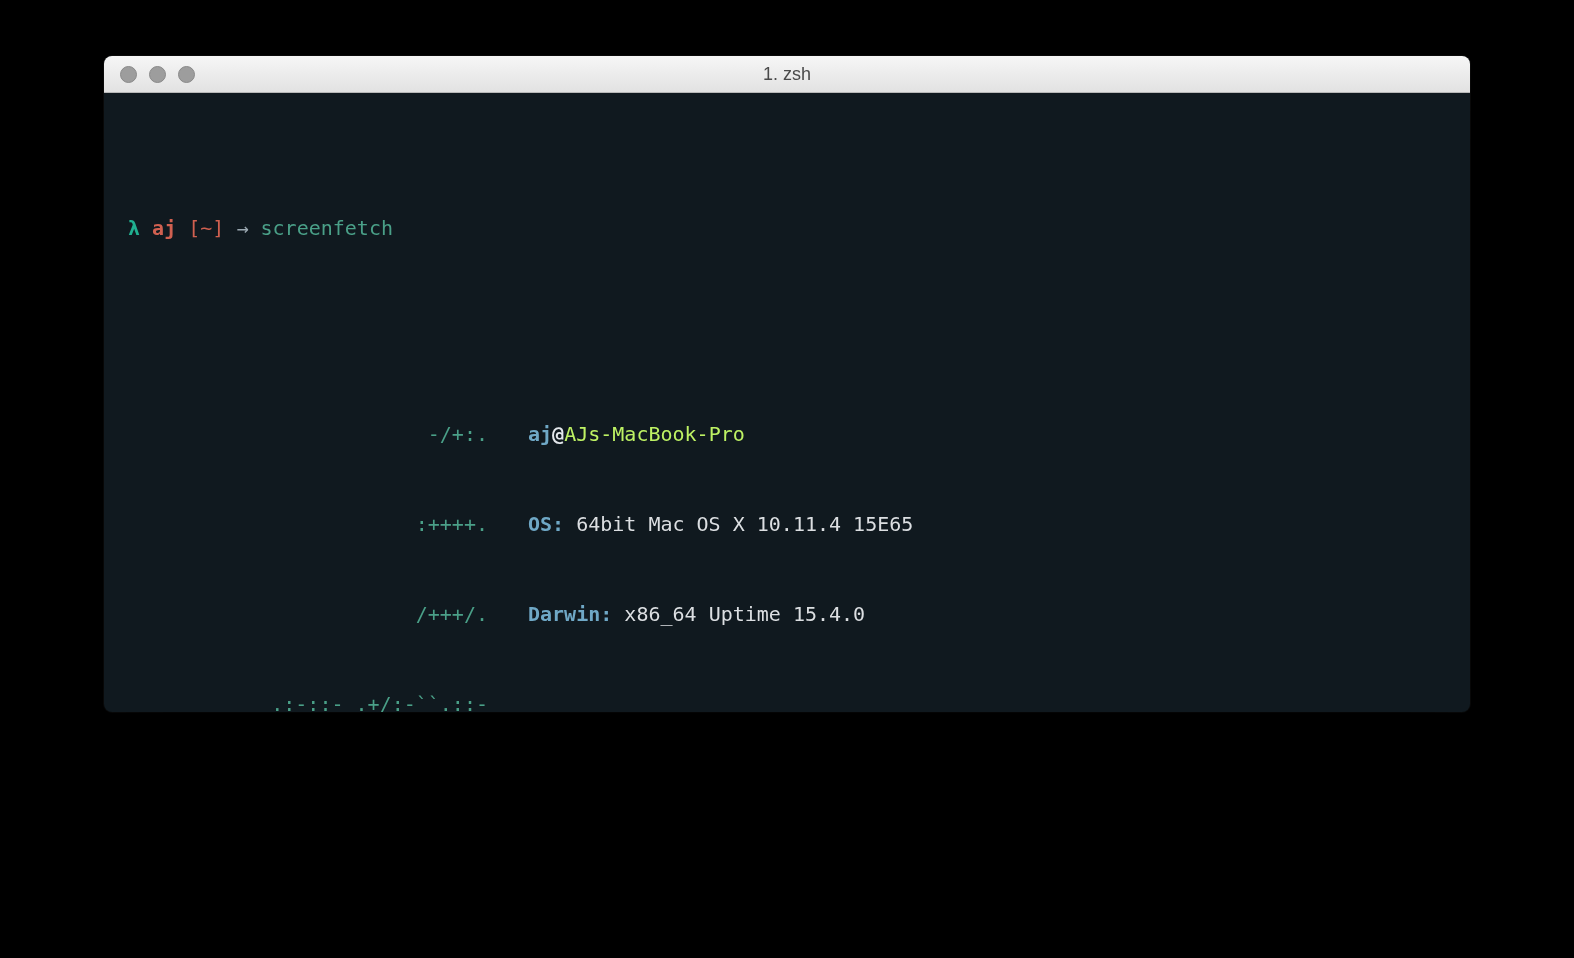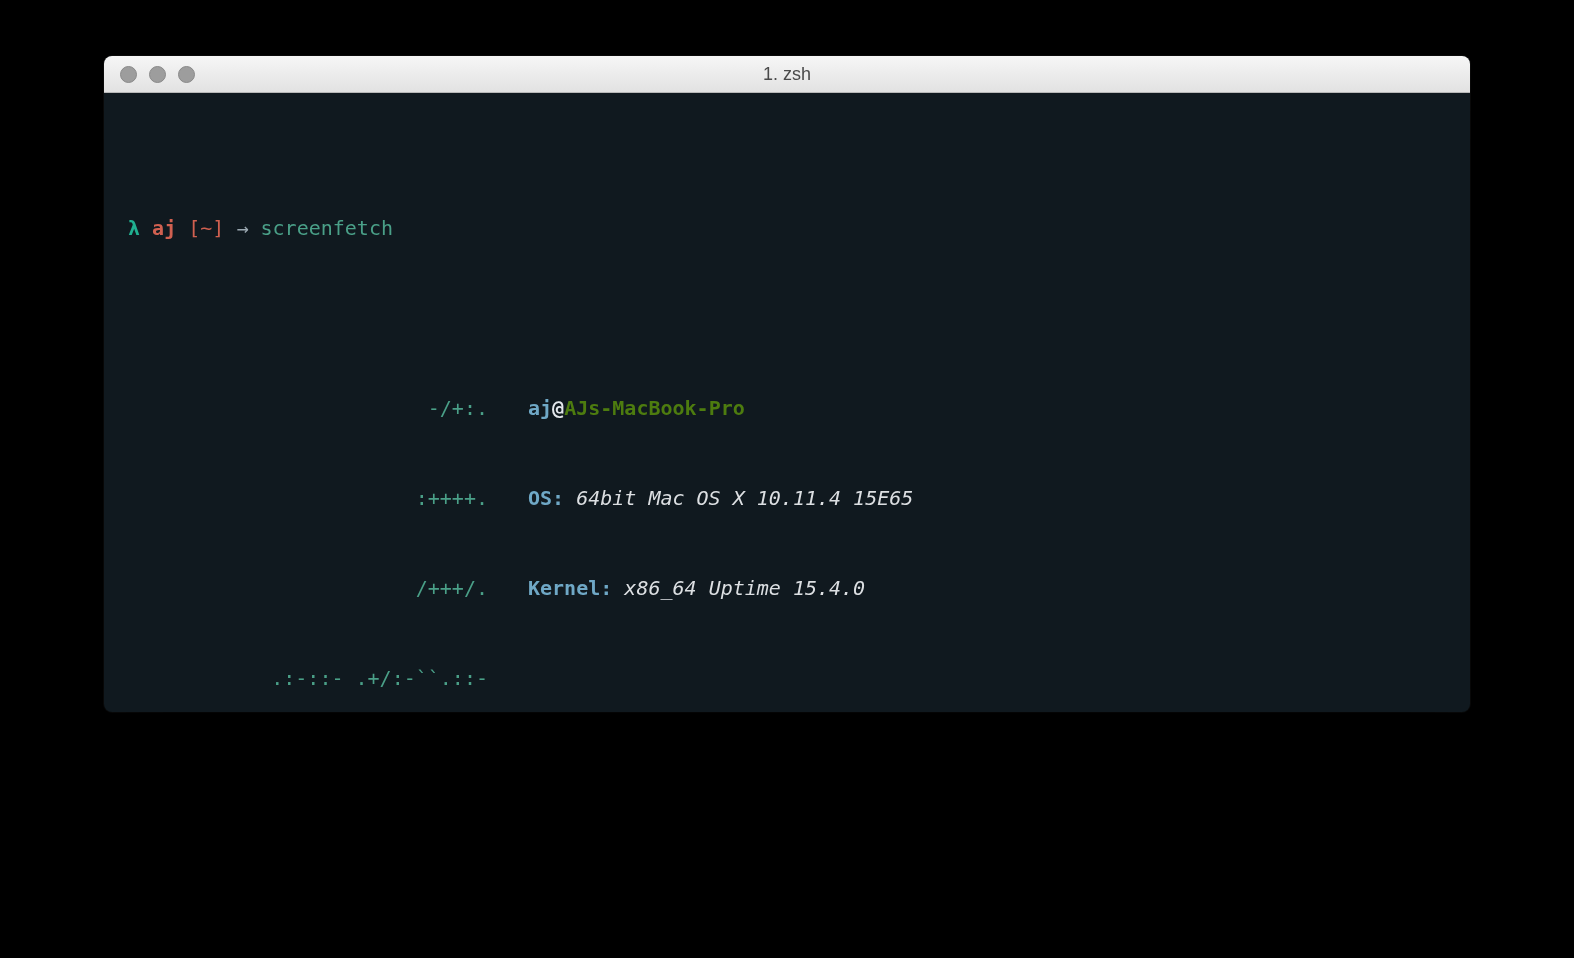--- a/index.html
+++ b/index.html
@@ -52,21 +52,21 @@
     font-size: 18px;
     color: #4a4a4a;
     pointer-events: none;
   }
   .term-body {
     padding: 30px 24px 20px 24px;
     color: #c8d0d5;
     line-height: 1.5;
     white-space: pre;
   }
-  .prompt-line { }
+  .prompt-line { margin-bottom: 26px; }
   .lambda { color: #20b090; font-weight: bold; }
   .user   { color: #d06050; font-weight: bold; }
   .bracket{ color: #d06050; }
   .arrow  { color: #9aa7b0; }
   .cmd    { color: #4aa088; }
 
   .output {
     display: flex;
     align-items: flex-start;
     gap: 40px;
@@ -75,22 +75,22 @@
     width: 360px;
     text-align: right;
   }
   .ascii-col div { height: 30px; line-height: 30px; }
   .c-green  { color: #4aa088; }
 
   .info-col { padding-top: 0; }
   .info-col div { height: 30px; line-height: 30px; }
   .lbl  { color: #6fa8c6; font-weight: bold; }
   .at   { color: #e4e8ec; font-weight: bold; }
-  .host { color: #4d7c0f; font-weight: bold; }
-  .val  { color: #dcdfe2; font-style: italic; }
+  .host { color: #bef264; font-weight: normal; }
+  .val  { color: #dcdfe2; }
 </style>
 </head>
 <body>
 
 <div class="window">
   <div class="titlebar">
     <div class="traffic-lights">
       <div class="tl"></div>
       <div class="tl"></div>
       <div class="tl"></div>
@@ -119,21 +119,21 @@
         
         
         
         
         
       </div>
 
       <div class="info-col">
         <div><span class="lbl">aj</span><span class="at">@</span><span class="host">AJs-MacBook-Pro</span></div>
         <div><span class="lbl">OS:</span> <span class="val">64bit Mac OS X 10.11.4 15E65</span></div>
-        <div><span class="lbl">Kernel:</span> <span class="val">x86_64 Uptime 15.4.0</span></div>
+        <div><span class="lbl">Darwin:</span> <span class="val">x86_64 Uptime 15.4.0</span></div>
         
         
         
         
         
         
         
         
         
         

